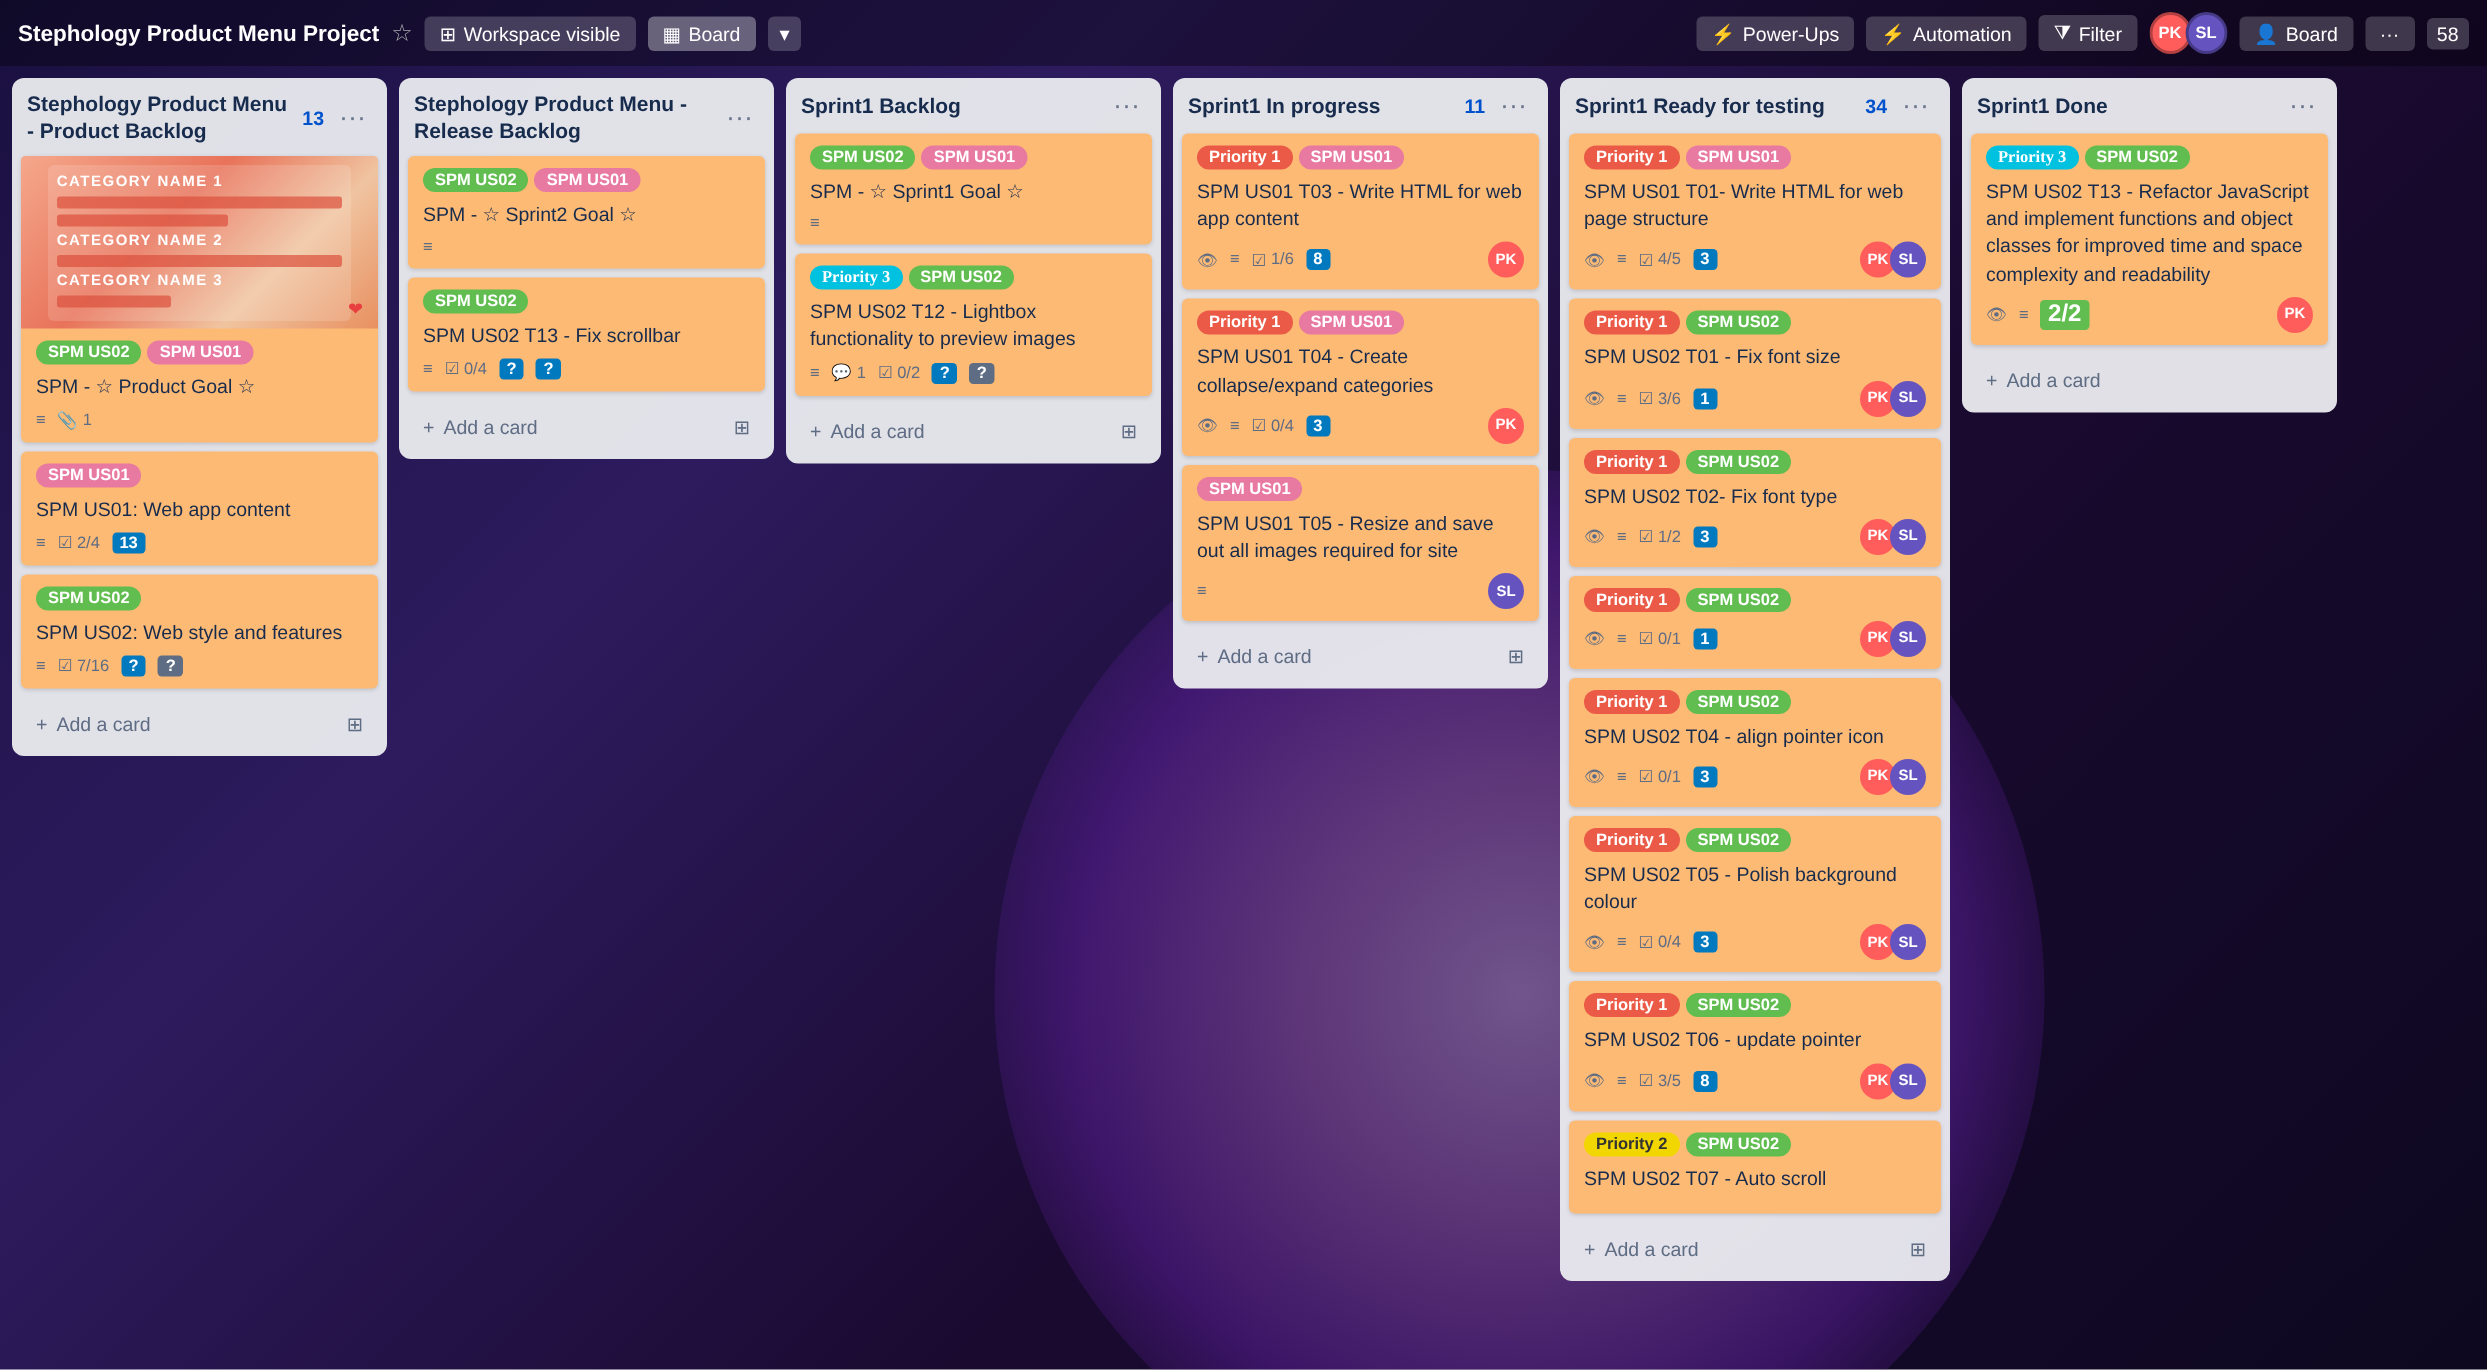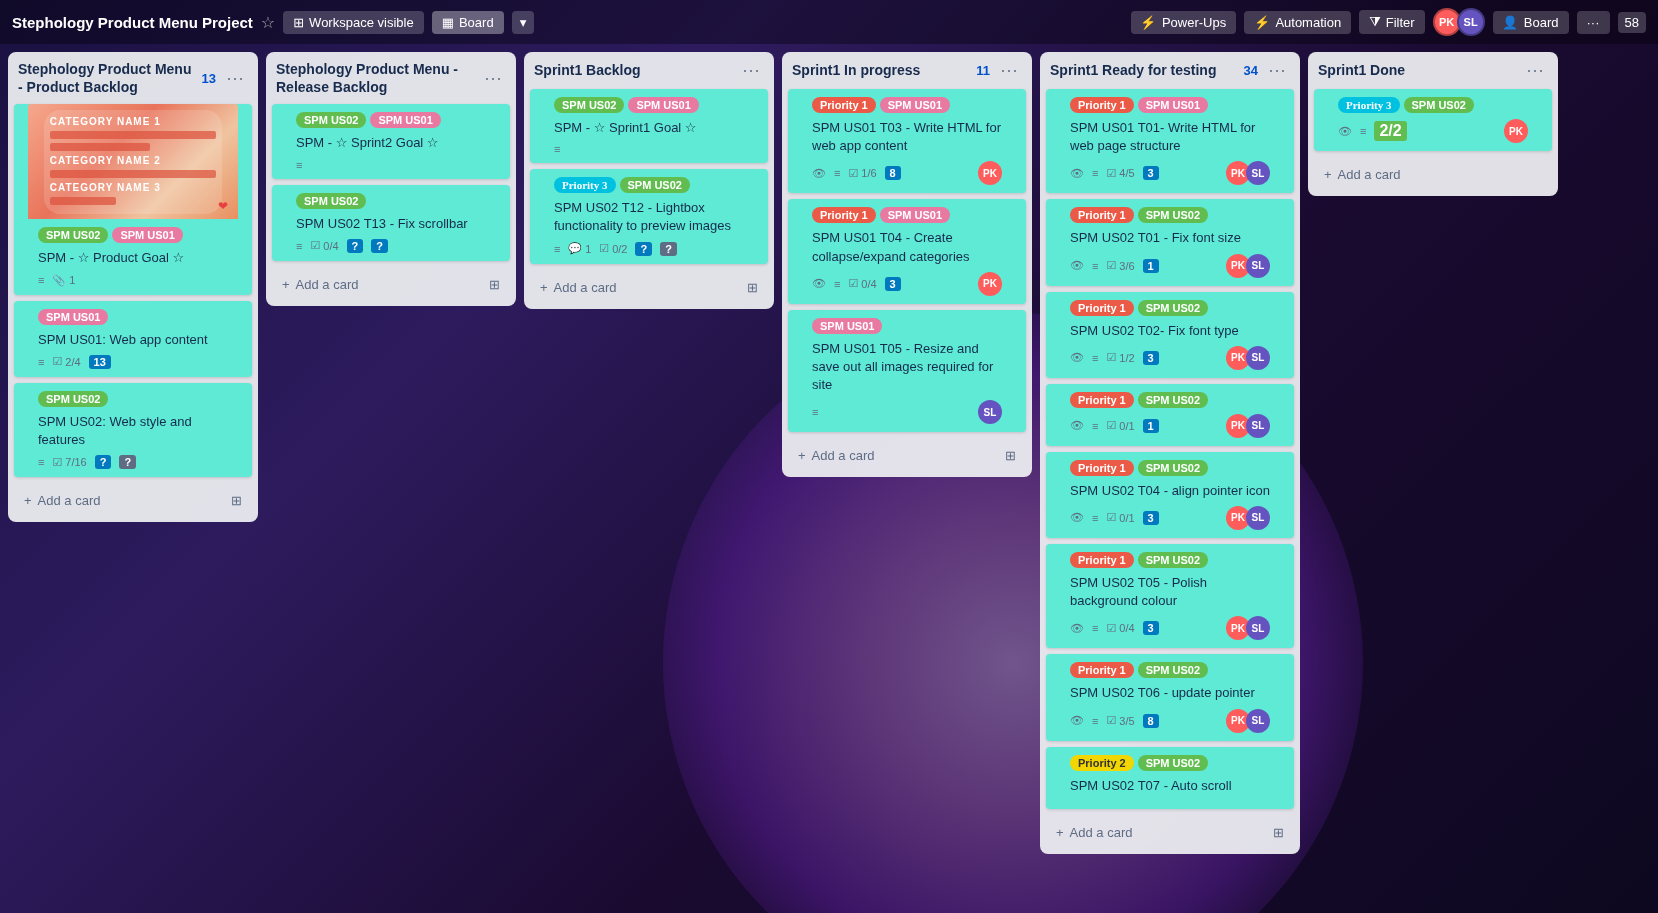--- a/index.html
+++ b/index.html
@@ -167,23 +167,23 @@
       color: #5e6c84;
       font-size: 13px;
       cursor: pointer;
       width: 100%;
       background: none;
       border: none;
     }
 
     
     .card {
-      background: #5eead4;
+      background: #fdba74;
       border-radius: 4px;
-      padding: 8px 24px;
+      padding: 8px 10px;
       box-shadow: 0 1px 3px rgba(0,0,0,0.15);
       cursor: pointer;
     }
     .card-tags {
       display: flex;
       flex-wrap: wrap;
       gap: 4px;
       margin-bottom: 6px;
     }
     .tag {
@@ -270,21 +270,21 @@
       display: flex;
       align-items: center;
       justify-content: center;
       overflow: hidden;
       position: relative;
     }
     .card-image-inner {
       width: 85%;
       height: 90%;
       background: rgba(255,255,255,0.15);
-      border-radius: 16px;
+      border-radius: 4px;
       display: flex;
       flex-direction: column;
       padding: 6px;
       gap: 4px;
     }
     .img-row {
       height: 8px;
       background: rgba(220,80,60,0.7);
       border-radius: 2px;
       width: 100%;
@@ -814,20 +814,21 @@
       <div class="col-header">
         <span class="col-title">Sprint1 Done</span>
         <span class="col-menu">···</span>
       </div>
       <div class="col-cards">
         <div class="card">
           <div class="card-tags">
             <span class="tag tag-teal">Priority 3</span>
             <span class="tag tag-green">SPM US02</span>
           </div>
+          <div class="card-title">SPM US02 T13 - Refactor JavaScript and implement functions and object classes for improved time and space complexity and readability</div>
           <div class="card-meta">
             <span class="meta-item">
                 <span>👁</span>
               </span>
             <span class="meta-item">
                 <span class="meta-icon">≡</span>
               </span>
             <span class="meta-badge-green">2/2</span>
             <div class="card-avatars">
               <div class="c-avatar av-pk">PK</div>

